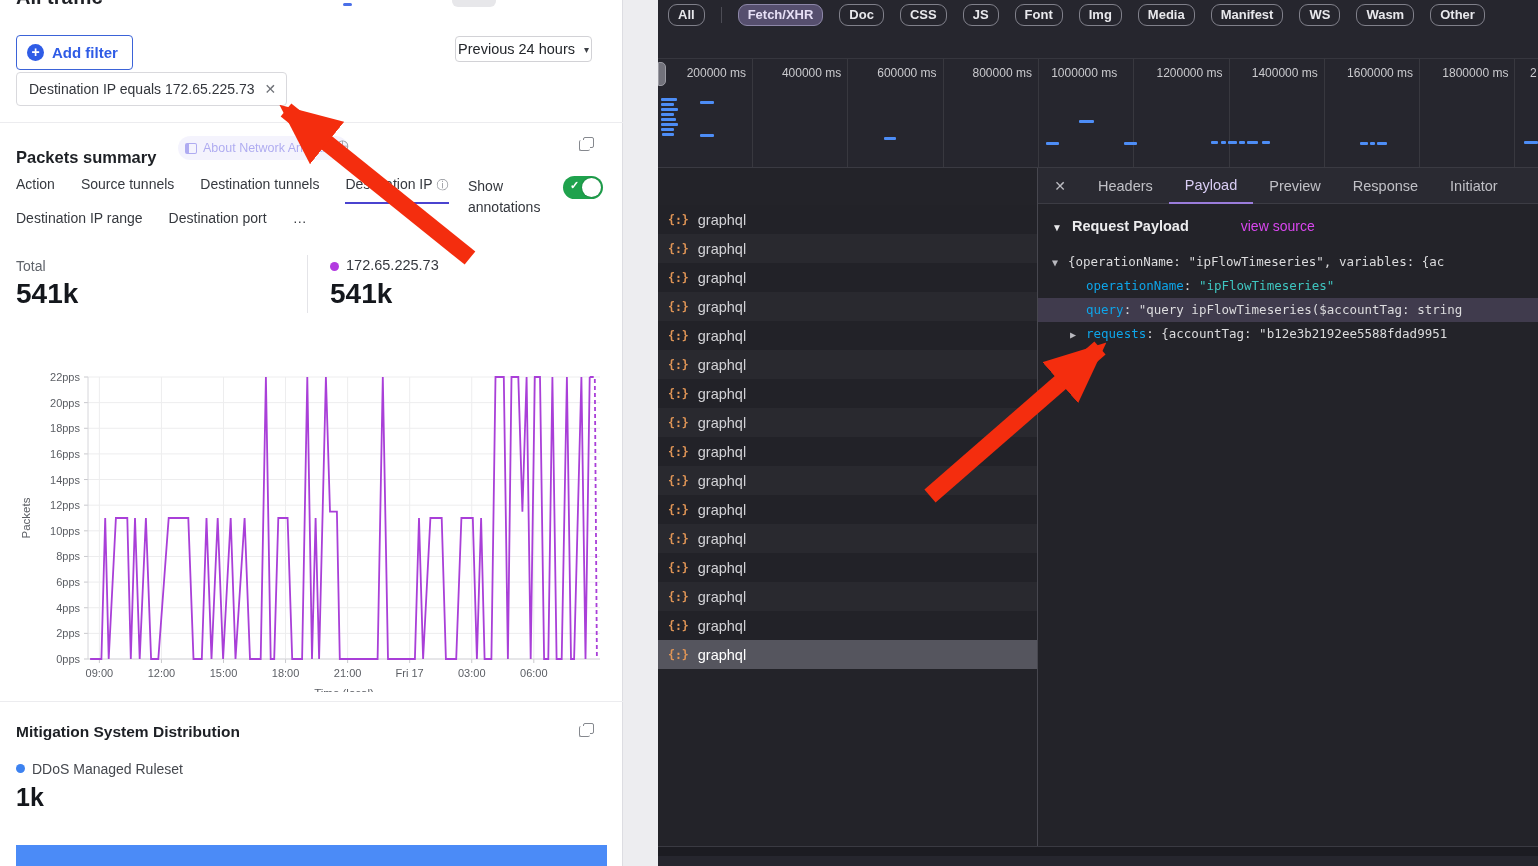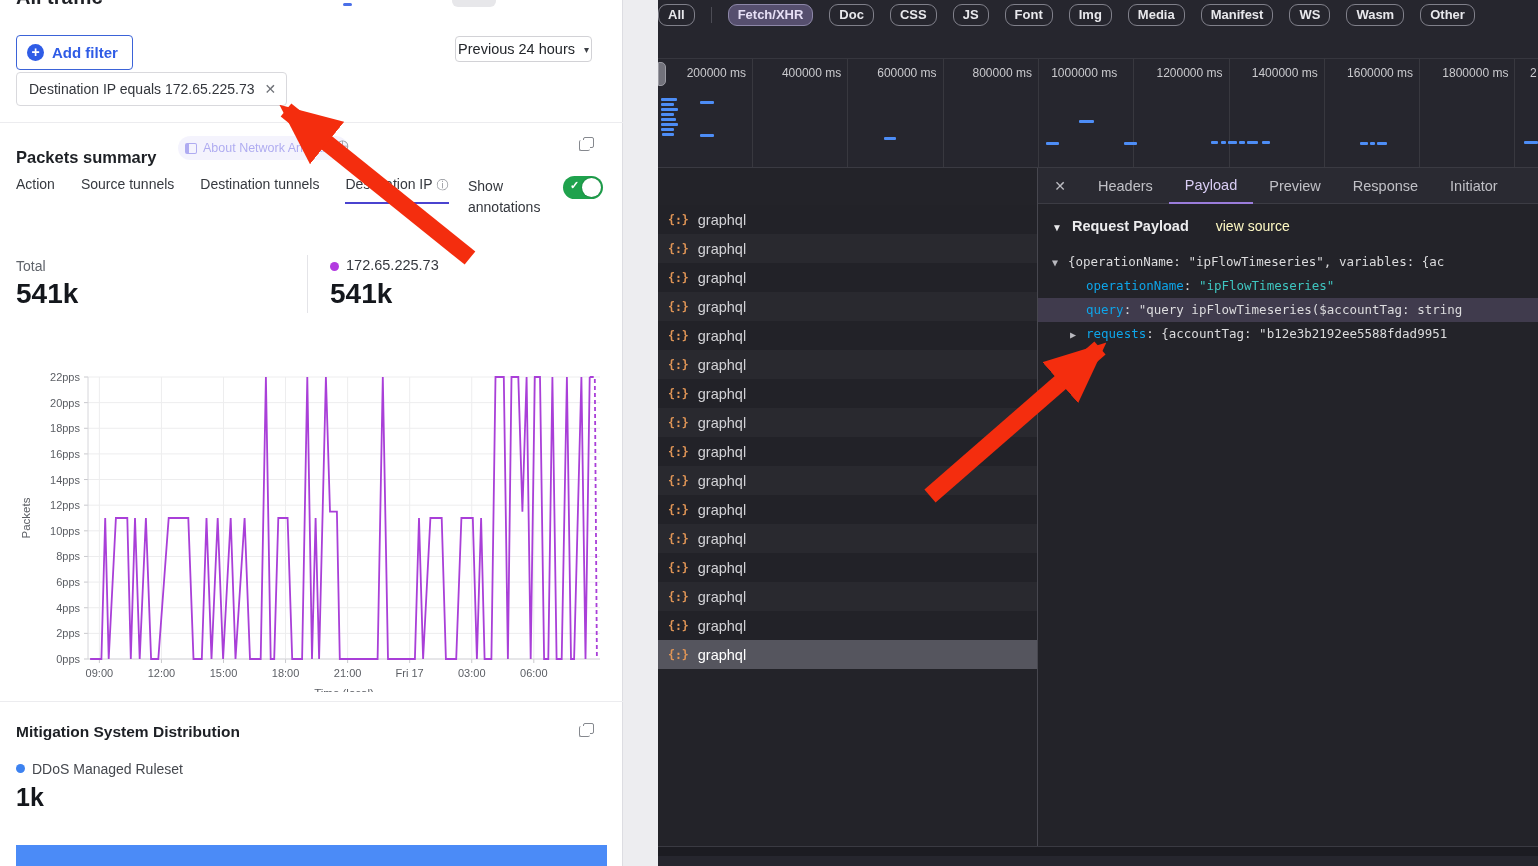--- a/index.html
+++ b/index.html
@@ -63,21 +63,21 @@
   .xtick-text { font-size:11px; fill:#5b5e64; }
   .axis-title { font-size:11.5px; fill:#5b5e64; }
 
   .mit-legend { position:absolute; left:32px; top:761px; font-size:14px; color:#45484e; }
   .blue-bar { position:absolute; left:16px; top:845px; width:591px; height:21px; background:#4b8bf7; }
 
   
   #devtools { position:absolute; left:658px; top:0; width:880px; height:866px;
     background:#26262e; color:#d6d6da; }
   #dt-toolbar { position:absolute; left:0; top:0; width:100%; height:29px;
-    display:flex; align-items:center; gap:16px; }
+    display:flex; align-items:center; gap:16px; padding-left:10px; }
   .pill { height:22px; padding:0 9px; border:1.5px solid #80808a; border-radius:9px;
     font-size:13px; font-weight:bold; color:#e8e8ec; display:flex; align-items:center;
     cursor:pointer; background:transparent; white-space:nowrap; }
   .pill.active { background:#564f6e; border-color:#8d87a8; color:#e6dff5; }
   .pill-sep { width:1px; height:16px; background:#4c4c55; }
   #dt-checks { position:absolute; left:0; top:29px; width:100%; height:29px;
     display:flex; align-items:center; gap:26px; padding-left:12px; }
   .dt-check { display:flex; align-items:center; gap:9px; font-size:14px; color:#dededf; cursor:pointer; }
   .checkbox { width:13px; height:13px; border:1.5px solid #92929b; border-radius:3px; background:#2c2c34; }
 
@@ -108,21 +108,21 @@
   #detail-panel { position:absolute; left:380px; top:0; right:0; height:688px; }
   #detail-tabs { position:absolute; left:0; top:0; width:100%; height:36px; background:#2a2a32;
     border-bottom:1px solid #3c3c44; display:flex; align-items:center; gap:0; }
   .dclose { width:44px; text-align:center; color:#bcbcc2; font-size:14px; cursor:pointer; }
   .dtab { height:36px; display:flex; align-items:center; padding:0 16px; font-size:14.5px;
     color:#c0c0c6; cursor:pointer; }
   .dtab.active { color:#d9cdf4; border-bottom:2.5px solid #9a7cdb; }
   #payload-head { position:absolute; left:14px; top:50px; display:flex; gap:10px; align-items:baseline; }
   #payload-head .cr { color:#e8e8ea; font-size:10px; }
   #payload-head .t { font-size:14.5px; font-weight:bold; color:#ececee; }
-  #payload-head .vs { font-size:14px; color:#fef9c3; margin-left:17px; cursor:pointer;text-align:center; }
+  #payload-head .vs { font-size:14px; color:#d946ef; margin-left:42px; cursor:pointer;text-align:center; }
   #payload-lines { position:absolute; left:0; top:82px; width:100%;
     font-family:"DejaVu Sans Mono", monospace; font-size:12.5px; }
   .code-line { height:24px; line-height:24px; padding-left:30px; white-space:nowrap; overflow:hidden; color:#d6d6da; }
   .code-line.hl { background:#403b4d; }
   .code-line .caret { display:inline-block; width:16px; margin-left:-16px; color:#b9b9bf; font-size:10px; }
   .code-line.ind1 { padding-left:48px; }
   .seg-key { color:#0ea5e9;text-align:center; }
   .seg-str { color:#3fc6c0; }
   .seg-plain { color:#dcdcde; }
 
@@ -161,20 +161,25 @@
     <div class="clock-ic">◷</div>
     <div class="popout-wrap" style="left:583px; top:137px">
       <div class="popout"></div>
     </div>
 
     <div class="tabs-row" style="top:176px" id="tabs-row1">
         <div class="tab-item">Action</div>
         <div class="tab-item">Source tunnels</div>
         <div class="tab-item">Destination tunnels</div>
         <div class="tab-item active">Destination IP<span class="info-ic">ⓘ</span></div>
+      </div>
+    <div class="tabs-row" style="top:210px" id="tabs-row2">
+        <div class="tab-item">Destination IP range</div>
+        <div class="tab-item">Destination port</div>
+        <div class="tab-item">…</div>
       </div>
     <div class="show-annot">Show annotations</div>
     <div class="toggle" style="background: rgb(31, 162, 77);">
       <span class="check">✓</span>
       <span class="knob"></span>
     </div>
 
     <div class="stat-label" style="left:16px; top:258px">Total</div>
     <div class="stat-value" style="left:16px; top:278px">541k</div>
     <div class="stat-sep"></div>

